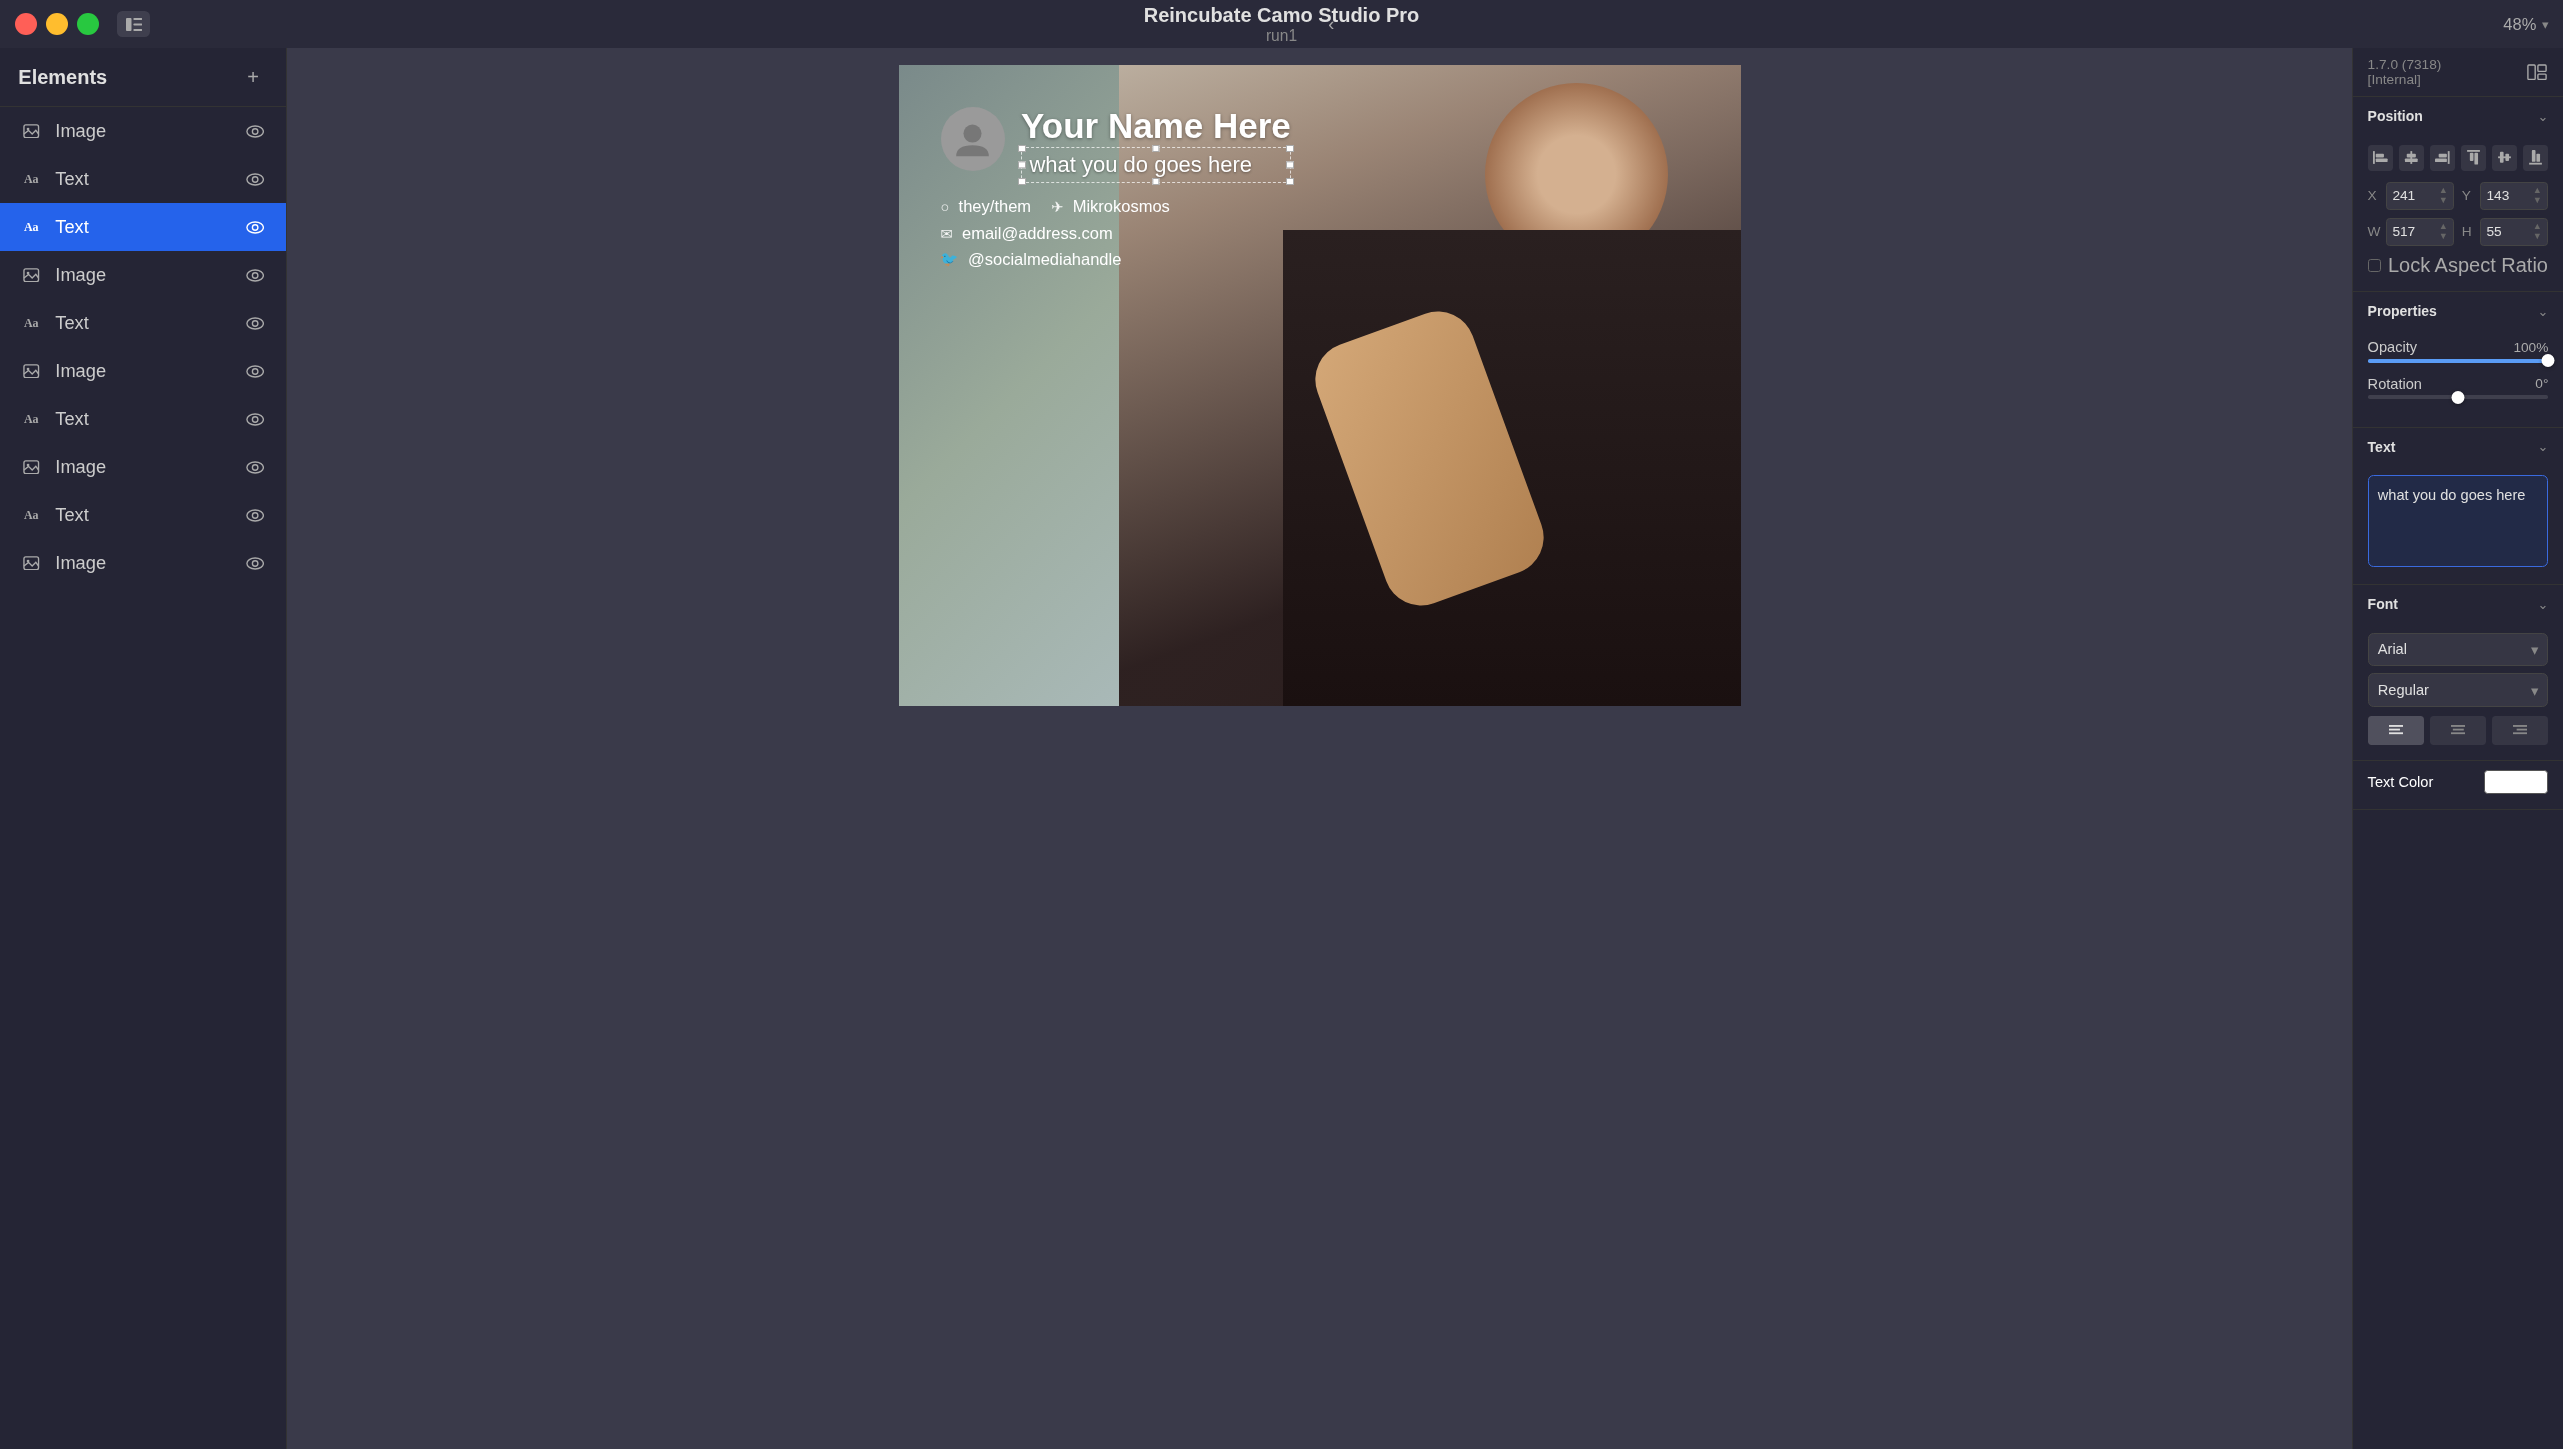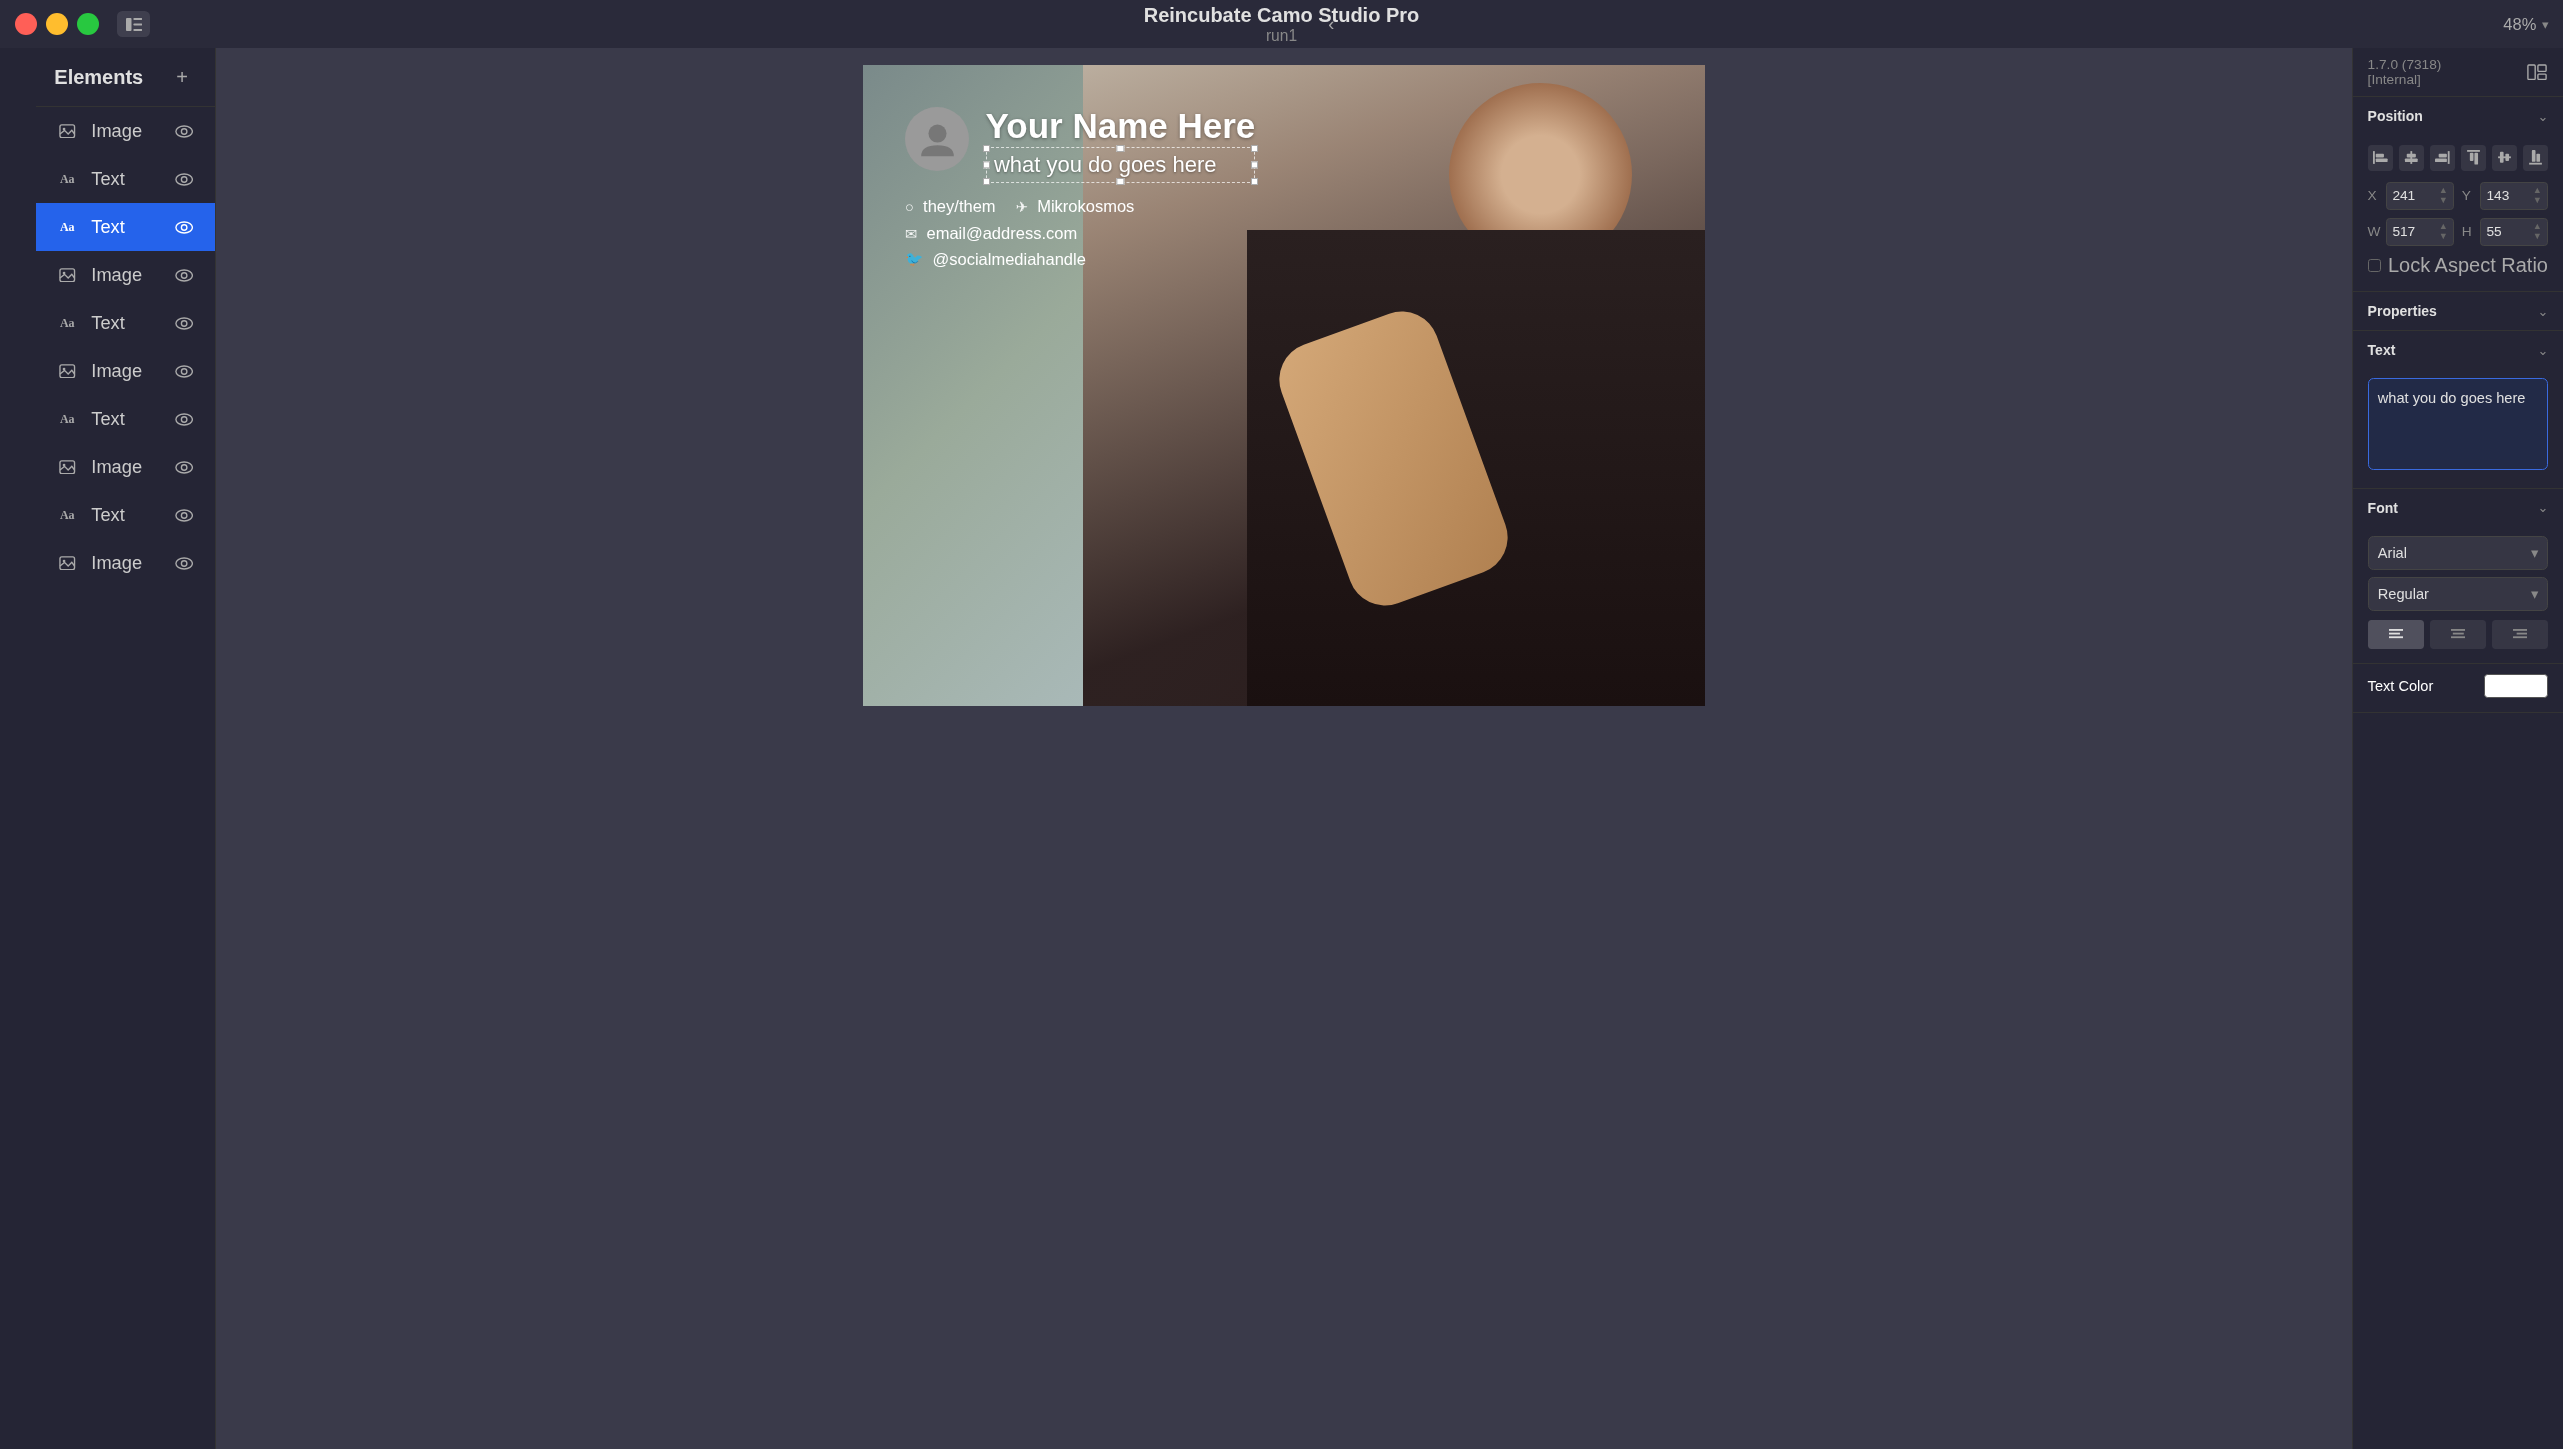--- a/index.html
+++ b/index.html
@@ -78,27 +78,26 @@
 
     
     .main-layout {
       display: flex;
       flex: 1;
       overflow: hidden;
     }
 
     
     .left-sidebar {
-      width: 216px;
+      width: 287px;
       background: #252535;
       border-right: 0.9px solid #333;
       display: flex;
       flex-direction: column;
       flex-shrink: 0;
-      padding-left: 36px;
     }
     .sidebar-header {
       display: flex;
       align-items: center;
       justify-content: space-between;
       padding: 14.6px 18.3px;
       border-bottom: 0.9px solid #333;
     }
     .sidebar-title {
       font-size: 20px;
@@ -892,20 +891,39 @@
           <span class="lock-label">Lock Aspect Ratio</span>
         </div>
       </div>
     </div>
 
     <div class="panel-section">
       <div class="panel-section-header">
         <span class="panel-section-title">Properties</span>
         <span class="panel-chevron">⌄</span>
       </div>
+      <div class="panel-content">
+
+        <div class="slider-row">
+          <span class="slider-label">Opacity</span>
+          <span class="slider-value">100%</span>
+        </div>
+        <div class="slider-track">
+          <div class="slider-fill" style="width:100%;"></div>
+          <div class="slider-thumb" style="left:100%;"></div>
+        </div>
+
+        <div class="slider-row">
+          <span class="slider-label">Rotation</span>
+          <span class="slider-value">0°</span>
+        </div>
+        <div class="tick-track">
+          <div class="rotation-thumb"></div>
+        </div>
+      </div>
     </div>
 
     <div class="panel-section">
       <div class="panel-section-header">
         <span class="panel-section-title">Text</span>
         <span class="panel-chevron">⌄</span>
       </div>
       <div class="panel-content">
         <textarea class="text-textarea" style="">what you do goes here</textarea>
       </div>

